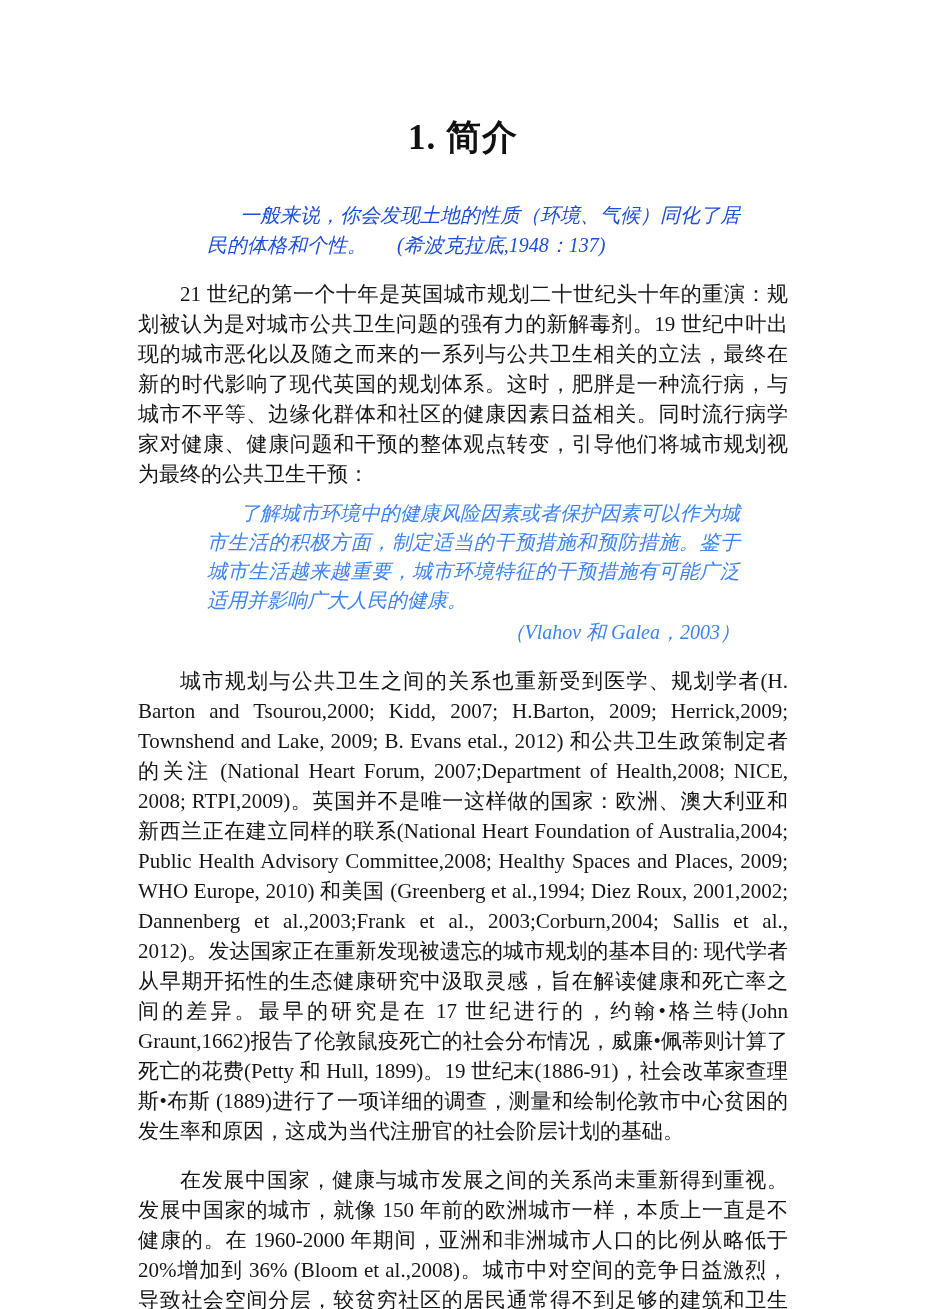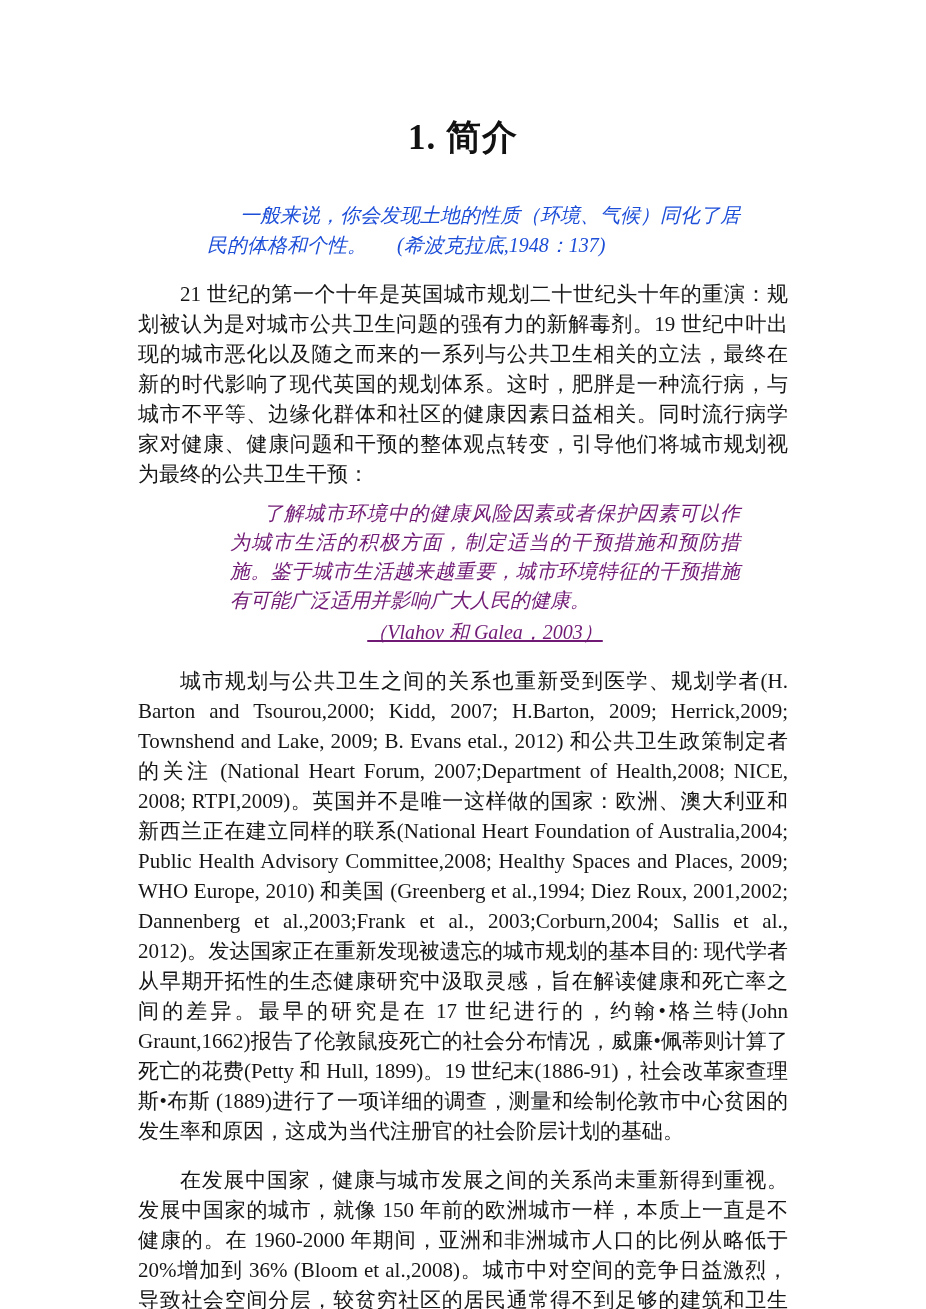--- a/index.html
+++ b/index.html
@@ -40,34 +40,33 @@
   }
   p.body-para {
     margin-top: 19px;
     font-size: 21px;
     line-height: 30px;
     text-align: justify;
     text-indent: 2em;
     color: #161616;
   }
   .blockquote {
-    margin: 10px 48px 12px 92px;
+    margin: 10px 48px 12px 69px;
     font-style: italic;
-    color: #701a75;
+    color: #3b82f6;
     font-size: 20px;
     line-height: 29px;
   }
   .blockquote .qtext {
     text-align: justify;
     text-indent: 1.65em;
   }
   .blockquote .cite {
     margin-top: 3px;
-    text-align: center;
-    text-decoration: underline;
+    text-align: right;
   }
 </style>
 </head>
 <body>
 
 <div class="page">
   <div class="content">
 
     <h1 class="doc-title">1. 简介</h1>
 

